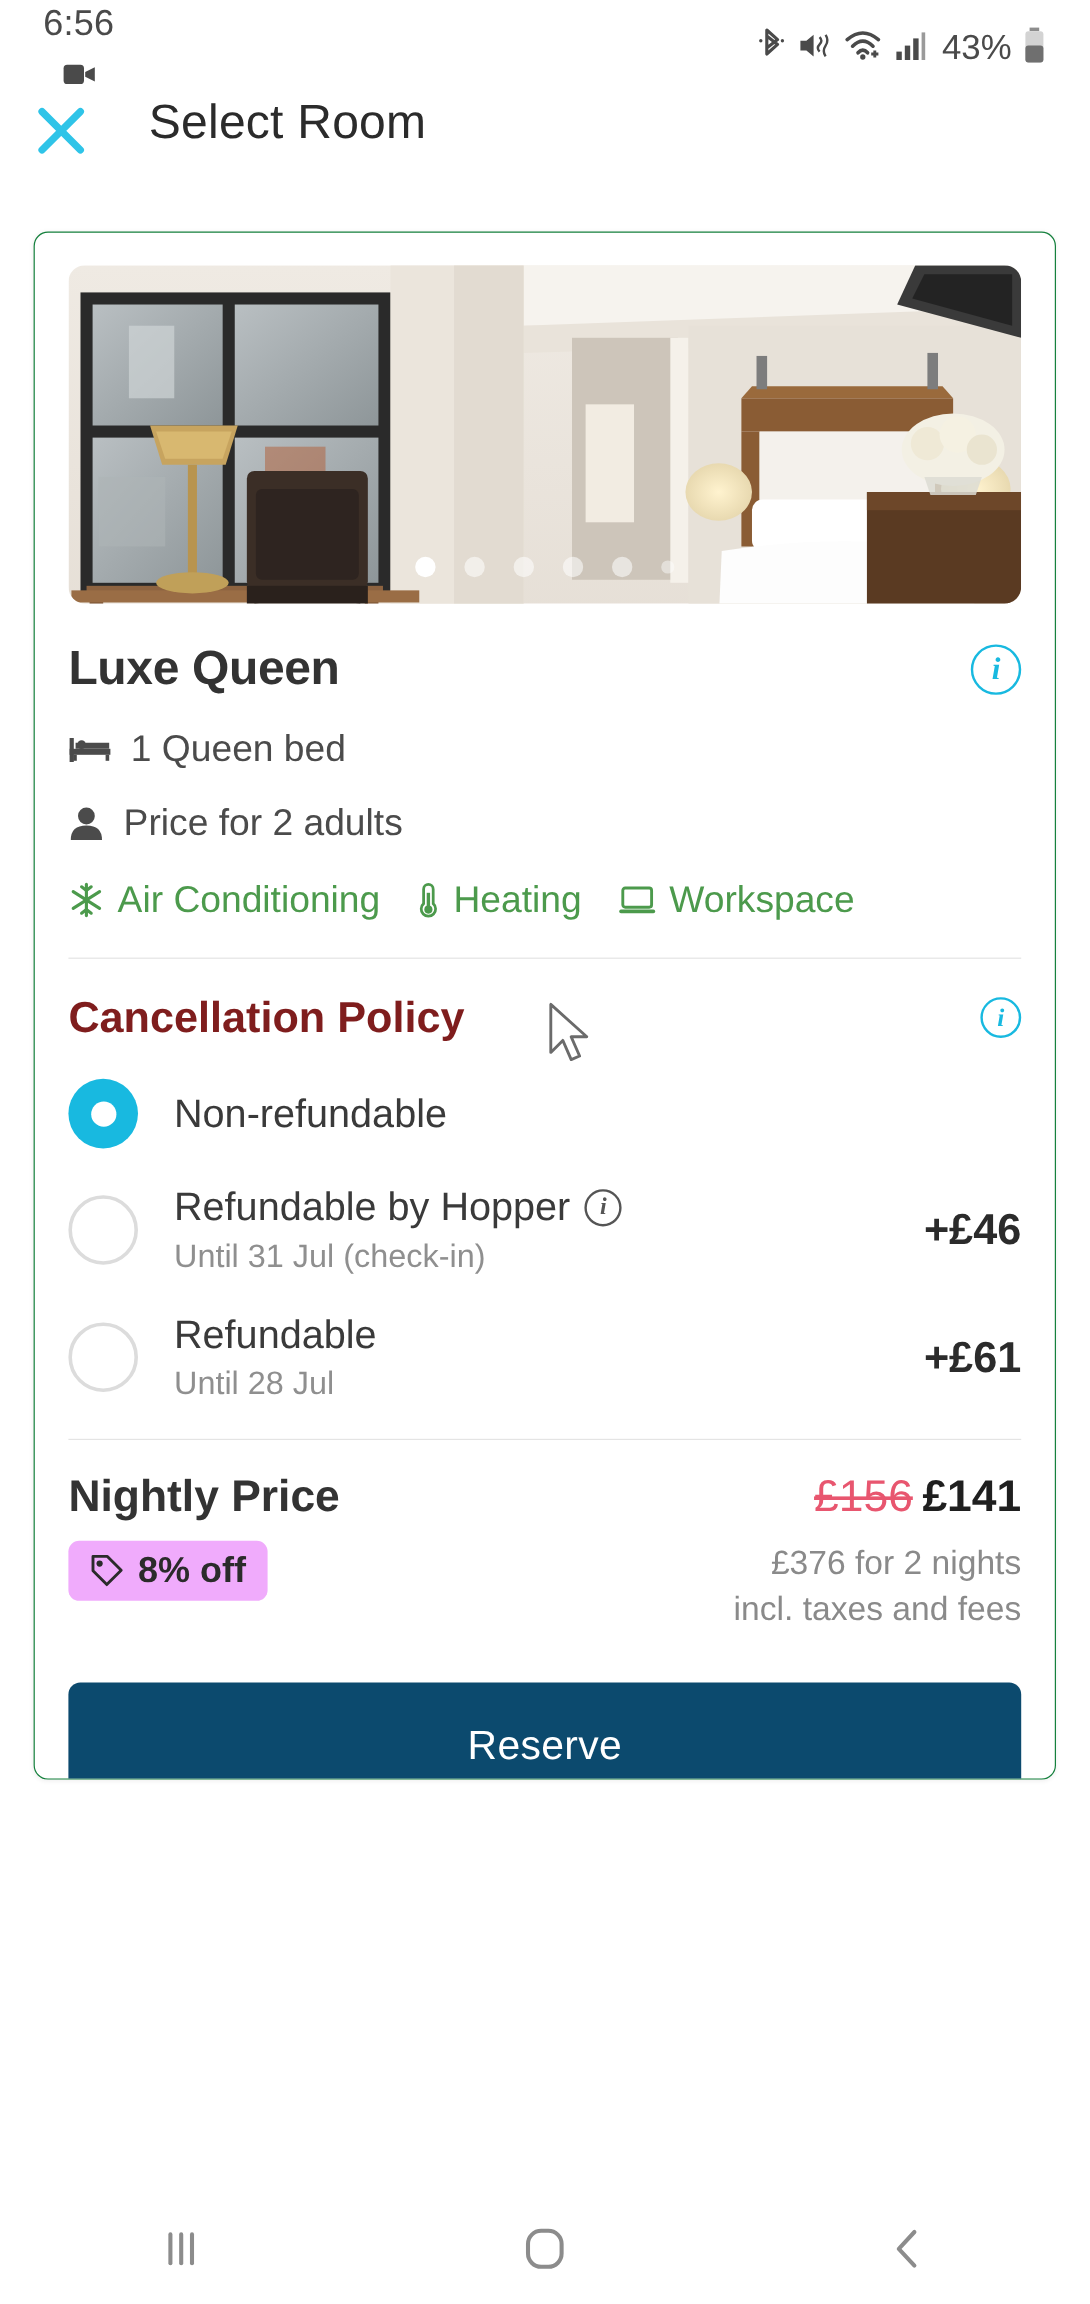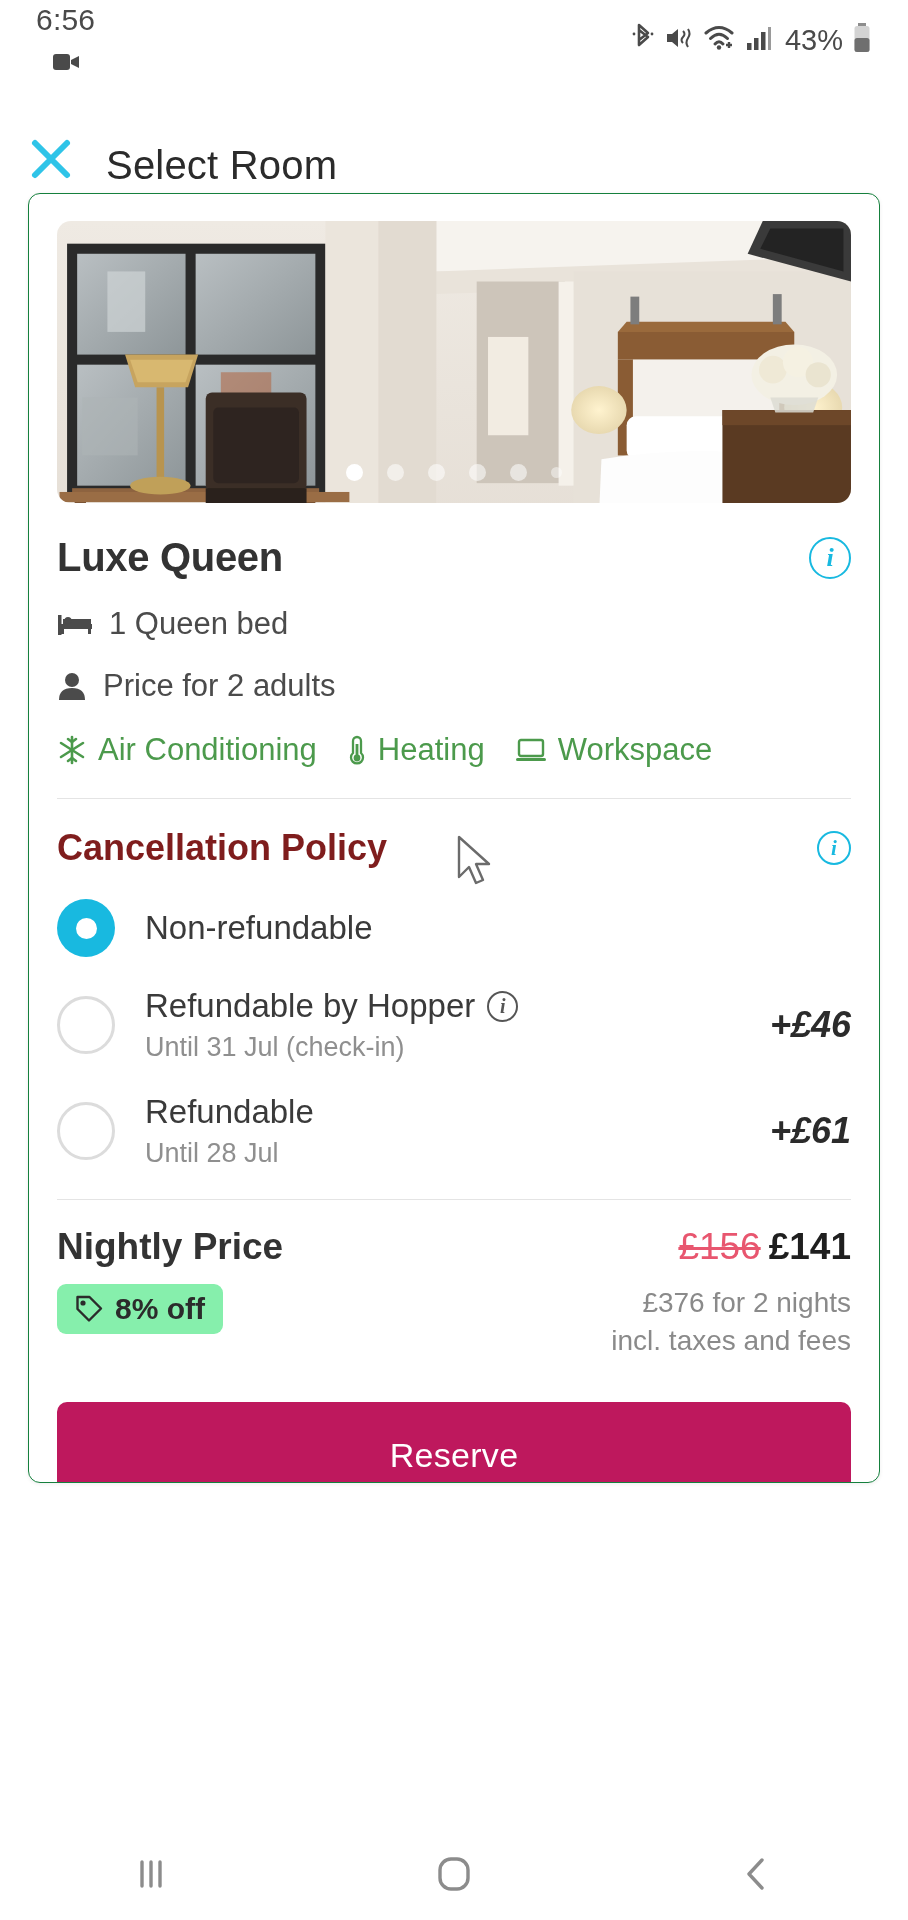--- a/index.html
+++ b/index.html
@@ -9,21 +9,21 @@
   
   .statusbar { height:80px; display:flex; align-items:center;
     padding:0 36px; justify-content:space-between; }
   .sb-left { display:flex; align-items:center; gap:14px;flex-direction:column; }
   .sb-time { font-size:30px; color:#4a4a4a; letter-spacing:.2px; }
   .sb-right { display:flex; align-items:center; gap:9px; }
   .sb-pct { font-size:29px; color:#4a4a4a; margin-left:4px; }
   .icn { display:block; }
 
   
-  .appbar { height:108px; display:flex; align-items:flex-end; padding:0 22px; gap:26px; }
+  .appbar { height:108px; display:flex; align-items:flex-start; padding:0 22px; gap:44px; }
   .close-btn { width:58px; height:58px; display:flex; align-items:center; justify-content:center; }
   .page-title { font-size:40px; color:#2b2b2b; letter-spacing:.2px; }
 
   
   .card { position:absolute; left:28px; right:28px; top:193px;
     background:#fff; border:1px solid #15803d; border-radius:12px;
     box-shadow:0 1px 4px rgba(0,0,0,.07); padding:0 28px 0 28px;
     height:1290px; overflow:hidden; }
 
   
@@ -63,41 +63,41 @@
   .opt { display:flex; align-items:center; margin-top:30px; }
   .radio { width:58px; height:58px; border-radius:50%; flex:0 0 58px;
     border:3px solid #dcdcdc; background:#fff; }
   .radio.on { border:none; background:#18b9e0; position:relative; }
   .radio.on::after { content:""; position:absolute; left:50%; top:50%;
     width:21px; height:21px; margin:-10.5px 0 0 -10.5px;
     border-radius:50%; background:#fff; }
   .opt-body { margin-left:30px; flex:1 1 auto; }
   .opt-label { font-size:33px; color:#3a3a3a; display:flex; align-items:center; gap:12px; }
   .opt-sub { font-size:27px; color:#8f8f8f; margin-top:7px; }
-  .opt-price { font-size:36px; font-weight:bold; color:#2b2b2b; white-space:nowrap;font-style:italic; }
+  .opt-price { font-size:36px; font-weight:bold; color:#2b2b2b; white-space:nowrap; }
   .info-ol { width:31px; height:31px; border-radius:50%; border:2.2px solid #555;
     display:inline-flex; align-items:center; justify-content:center;
     font-size:20px; color:#555; font-family:"Liberation Serif", serif;
     font-style:italic; font-weight:bold; }
 
   
   .price-sec { margin-top:26px; }
   .price-top { display:flex; align-items:center; justify-content:space-between; }
   .price-label { font-size:37px; font-weight:bold; color:#333; }
   .price-nums { font-size:37px; font-weight:bold; color:#1f1f1f; }
   .old-price { color:#e8566f; text-decoration:line-through;
     text-decoration-thickness:3px; font-weight:normal; margin-right:8px; }
   .price-bottom { display:flex; align-items:flex-start; justify-content:space-between;
     margin-top:16px; }
-  .badge { background:#86efac; border-radius:9px; padding:8px 18px;
+  .badge { background:#f0abfc; border-radius:9px; padding:8px 18px;
     display:inline-flex; align-items:center; gap:12px;
     font-size:30px; font-weight:bold; color:#2b2b2b; }
   .sub-price { text-align:right; font-size:28px; color:#8a8a8a; line-height:1.35; }
 
-  .reserve { margin-top:42px; height:108px; background:#be185d; border-radius:10px;
+  .reserve { margin-top:42px; height:108px; background:#0c4a6e; border-radius:10px;
     display:flex; align-items:center; justify-content:center;
     color:#fff; font-size:34px; letter-spacing:.3px; }
 
   
   .cursor { position:absolute; left:456px; top:835px; }
 
   
   .navbar { position:absolute; left:0; right:0; bottom:0; height:92px;
     display:flex; align-items:center; justify-content:space-around; background:#fff; }
   .nav-btn { width:140px; height:70px; display:flex; align-items:center; justify-content:center; }

